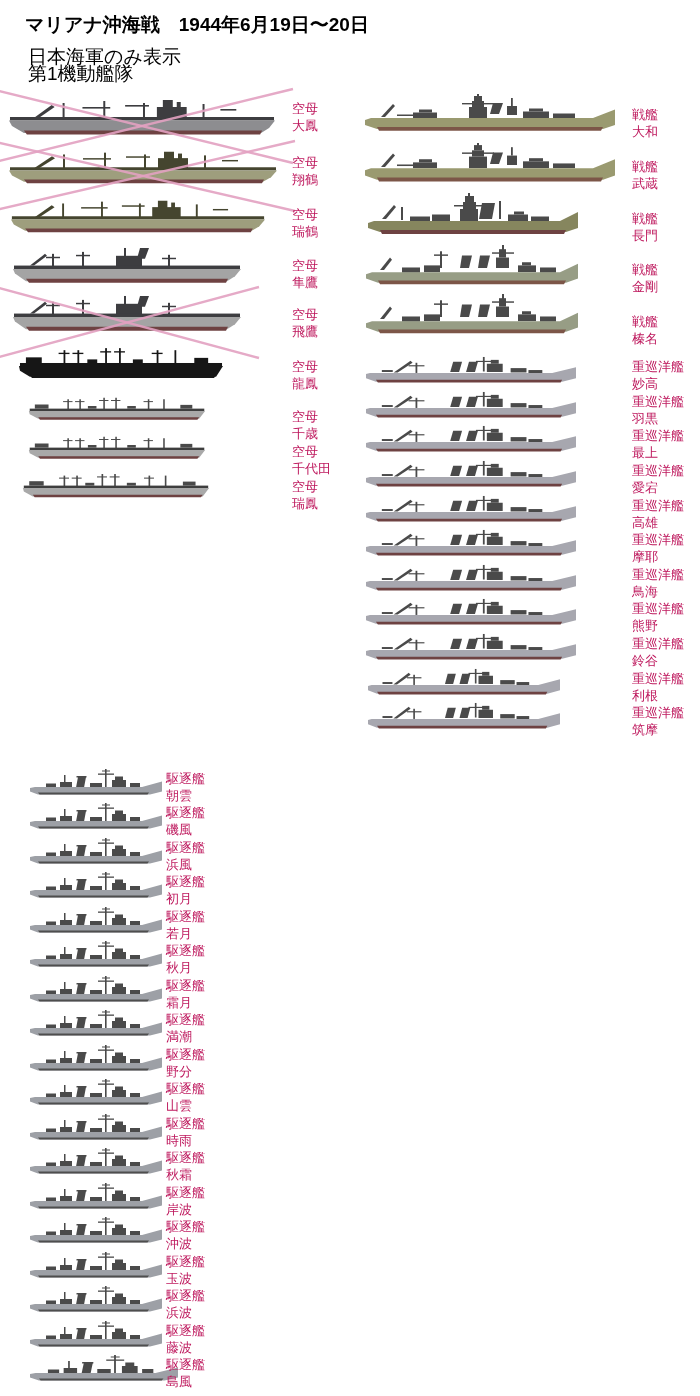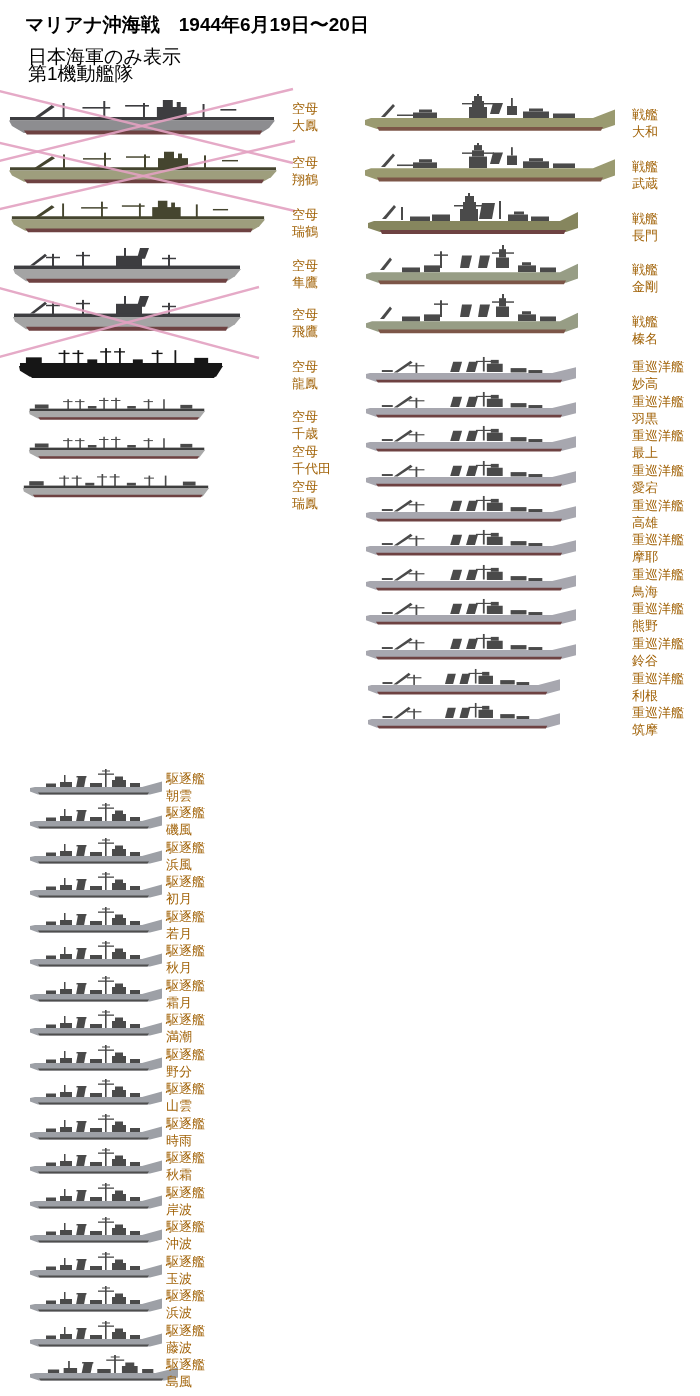--- a/index.html
+++ b/index.html
@@ -21,21 +21,21 @@
     position:absolute; left:28px; top:48px;
     font-size:19px; line-height:17px; white-space:nowrap;
   }
   .ship { position:absolute; display:block; overflow:visible; }
   .ship .det  { fill:var(--det,#4a4a4a); }
   .ship .deck { fill:var(--det,#3e3e3e); }
   .ship .wl   { fill:var(--wl,#6e4242); }
   .sunk-x { position:absolute; pointer-events:none; }
   .ship-label {
     position:absolute; font-size:13px; line-height:17.2px;
-    white-space:nowrap; color:#a16207;
+    white-space:nowrap; color:#be185d;
   }
 </style>
 </head>
 <body>
 
 <div class="page">
   <div class="title">マリアナ沖海戦　1944年6月19日〜20日</div>
   <div class="subtitle">
     <div>日本海軍のみ表示</div>
     <div>第1機動艦隊</div>

